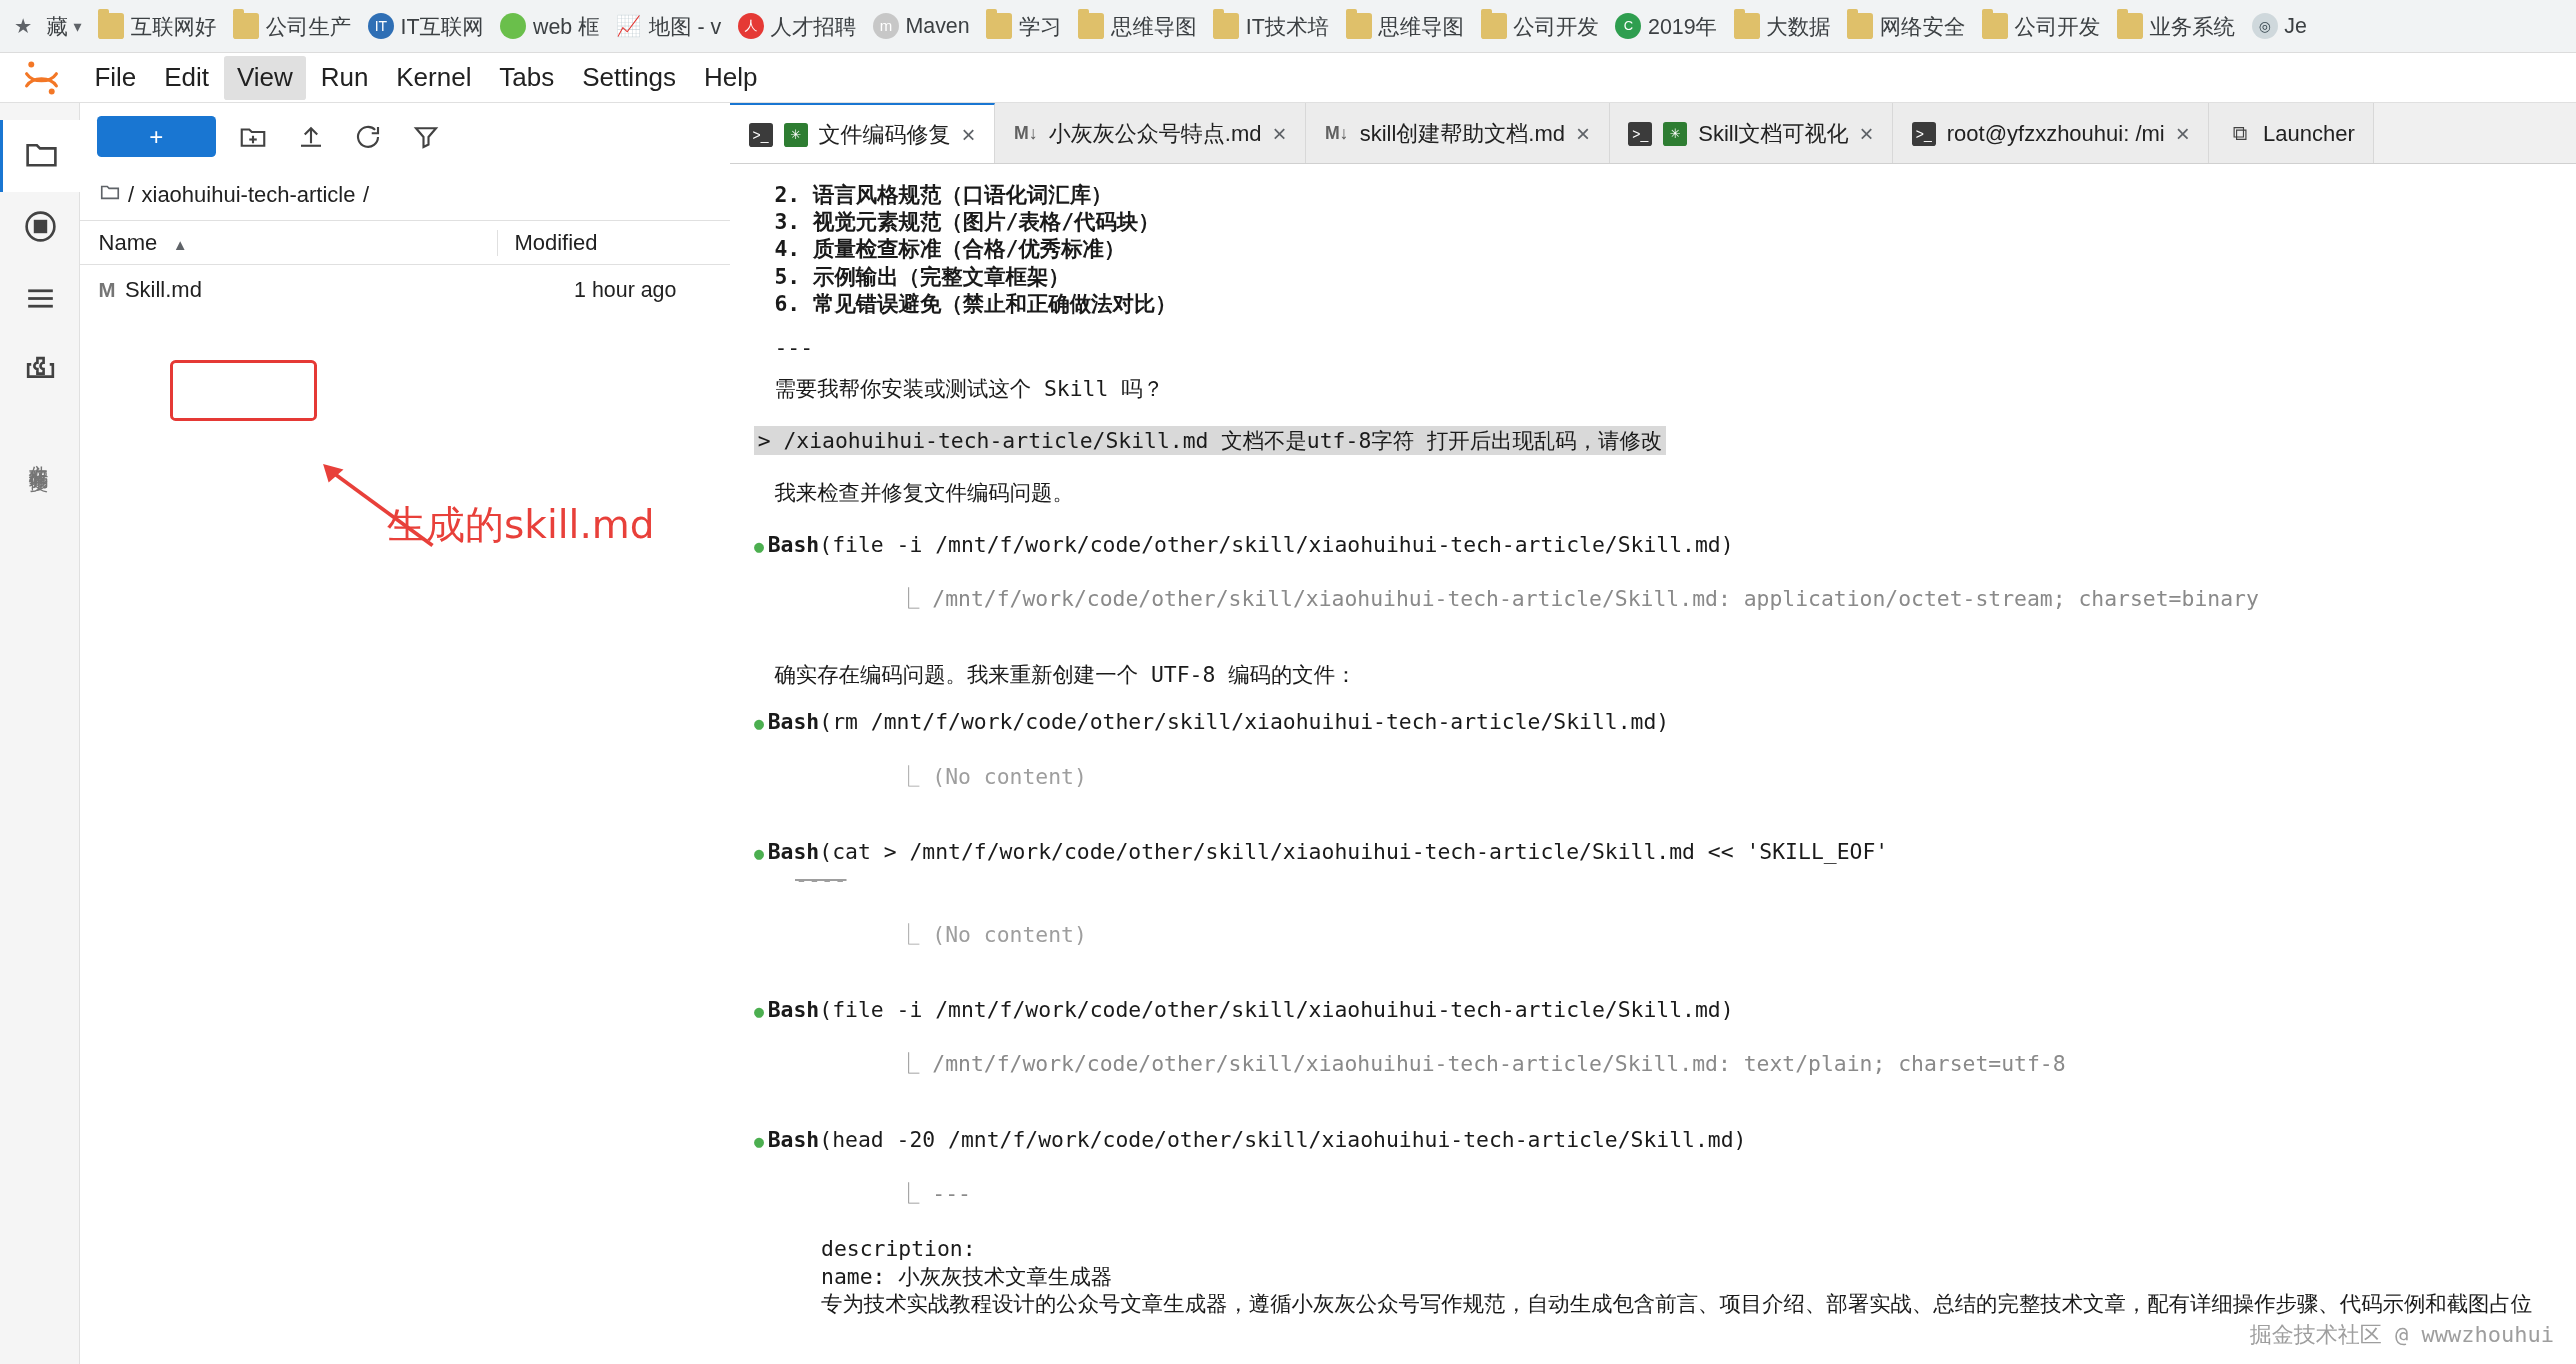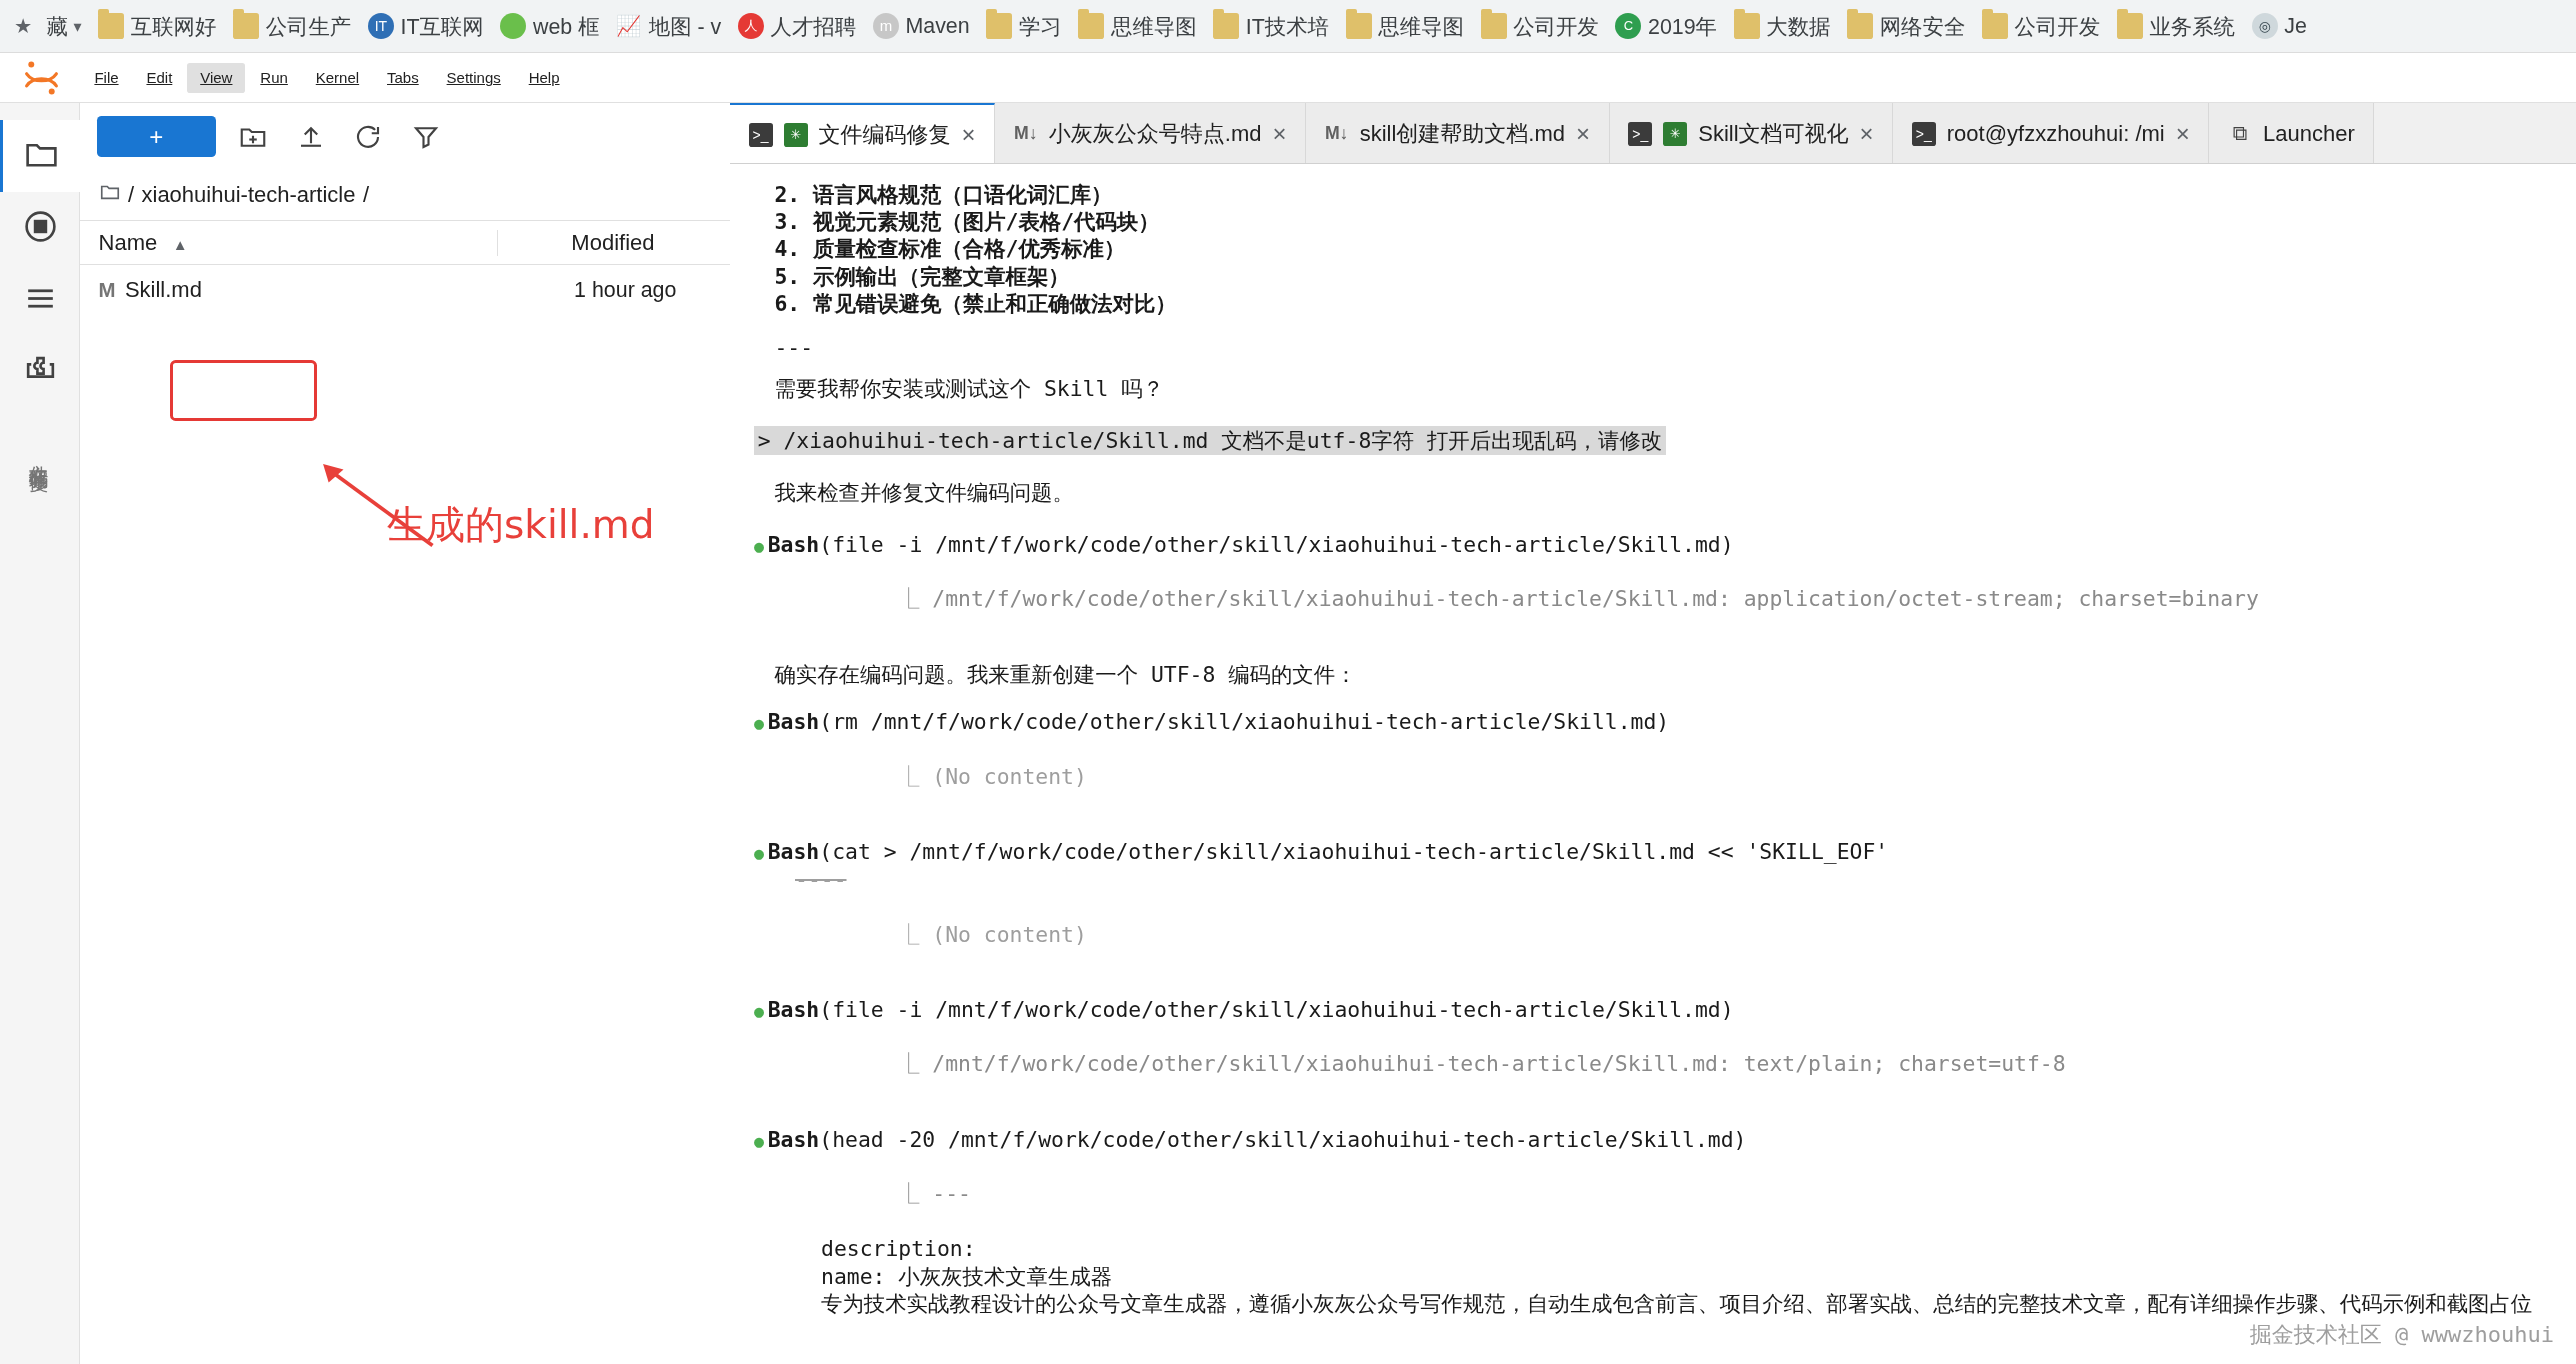--- a/index.html
+++ b/index.html
@@ -58,24 +58,23 @@
     border-bottom: 0.9px solid #e0e0e0;
     display: flex; align-items: center;
     padding-left: 22px;
   }
   .jp-logo {
     width: 39px; height: 39px; margin-right: 20.4px; position: relative;
     flex: 0 0 auto;
   }
   .jp-logo svg { display: block; }
   .menu-item {
-    font-size: 15px; color: #212121;
+    font-size: 26px; color: #212121;
     padding: 6.5px 13px; margin-right: 1.9px; border-radius: 2.8px;
     flex: 0 0 auto;
-    text-decoration: underline;
   }
   .menu-item.active { background: #e0e0e0; }
 
   
   .rail {
     position: absolute; top: 103px; left: 0; width: 80px; bottom: 0;
     background: #f5f5f5; border-right: 0.9px solid #e0e0e0;
     padding-top: 16.7px;
   }
   .rail-btn {
@@ -112,21 +111,21 @@
     font-size: 22px; color: #212121; gap: 7.4px;
   }
   .bc-home { color: #5f6368; }
   .fp-head {
     display: flex; align-items: center; height: 45px;
     border-bottom: 0.9px solid #e0e0e0; border-top: 0.9px solid #e0e0e0;
     padding: 0 18.6px; font-size: 22px; color: #212121; font-weight: normal;
   }
   .fp-head .col-name { flex: 1; }
   .fp-head .sort-caret { font-size: 15px; color: #5f6368; margin-left: 9.3px; }
-  .fp-head .col-mod { width: 214px; text-align: center; padding-left: 16px; border-left: 0.9px solid #e0e0e0; }
+  .fp-head .col-mod { width: 214px; text-align: left; padding-left: 16px; border-left: 0.9px solid #e0e0e0; }
   .fp-row {
     display: flex; align-items: center; height: 50px;
     padding: 0 18.6px; font-size: 22px; color: #212121;
   }
   .fp-row .col-name { flex: 1; display: flex; align-items: center; gap: 9.3px; }
   .fp-row .col-mod { width: 214px; text-align: right; color: #212121; font-size: 21.4px; padding-right: 35px;}
   .md-ico { color: #757575; font-weight: bold; font-size: 20.4px; }
   .redbox {
     position: absolute; left: 90px; top: 257px;
     width: 147px; height: 61px;

